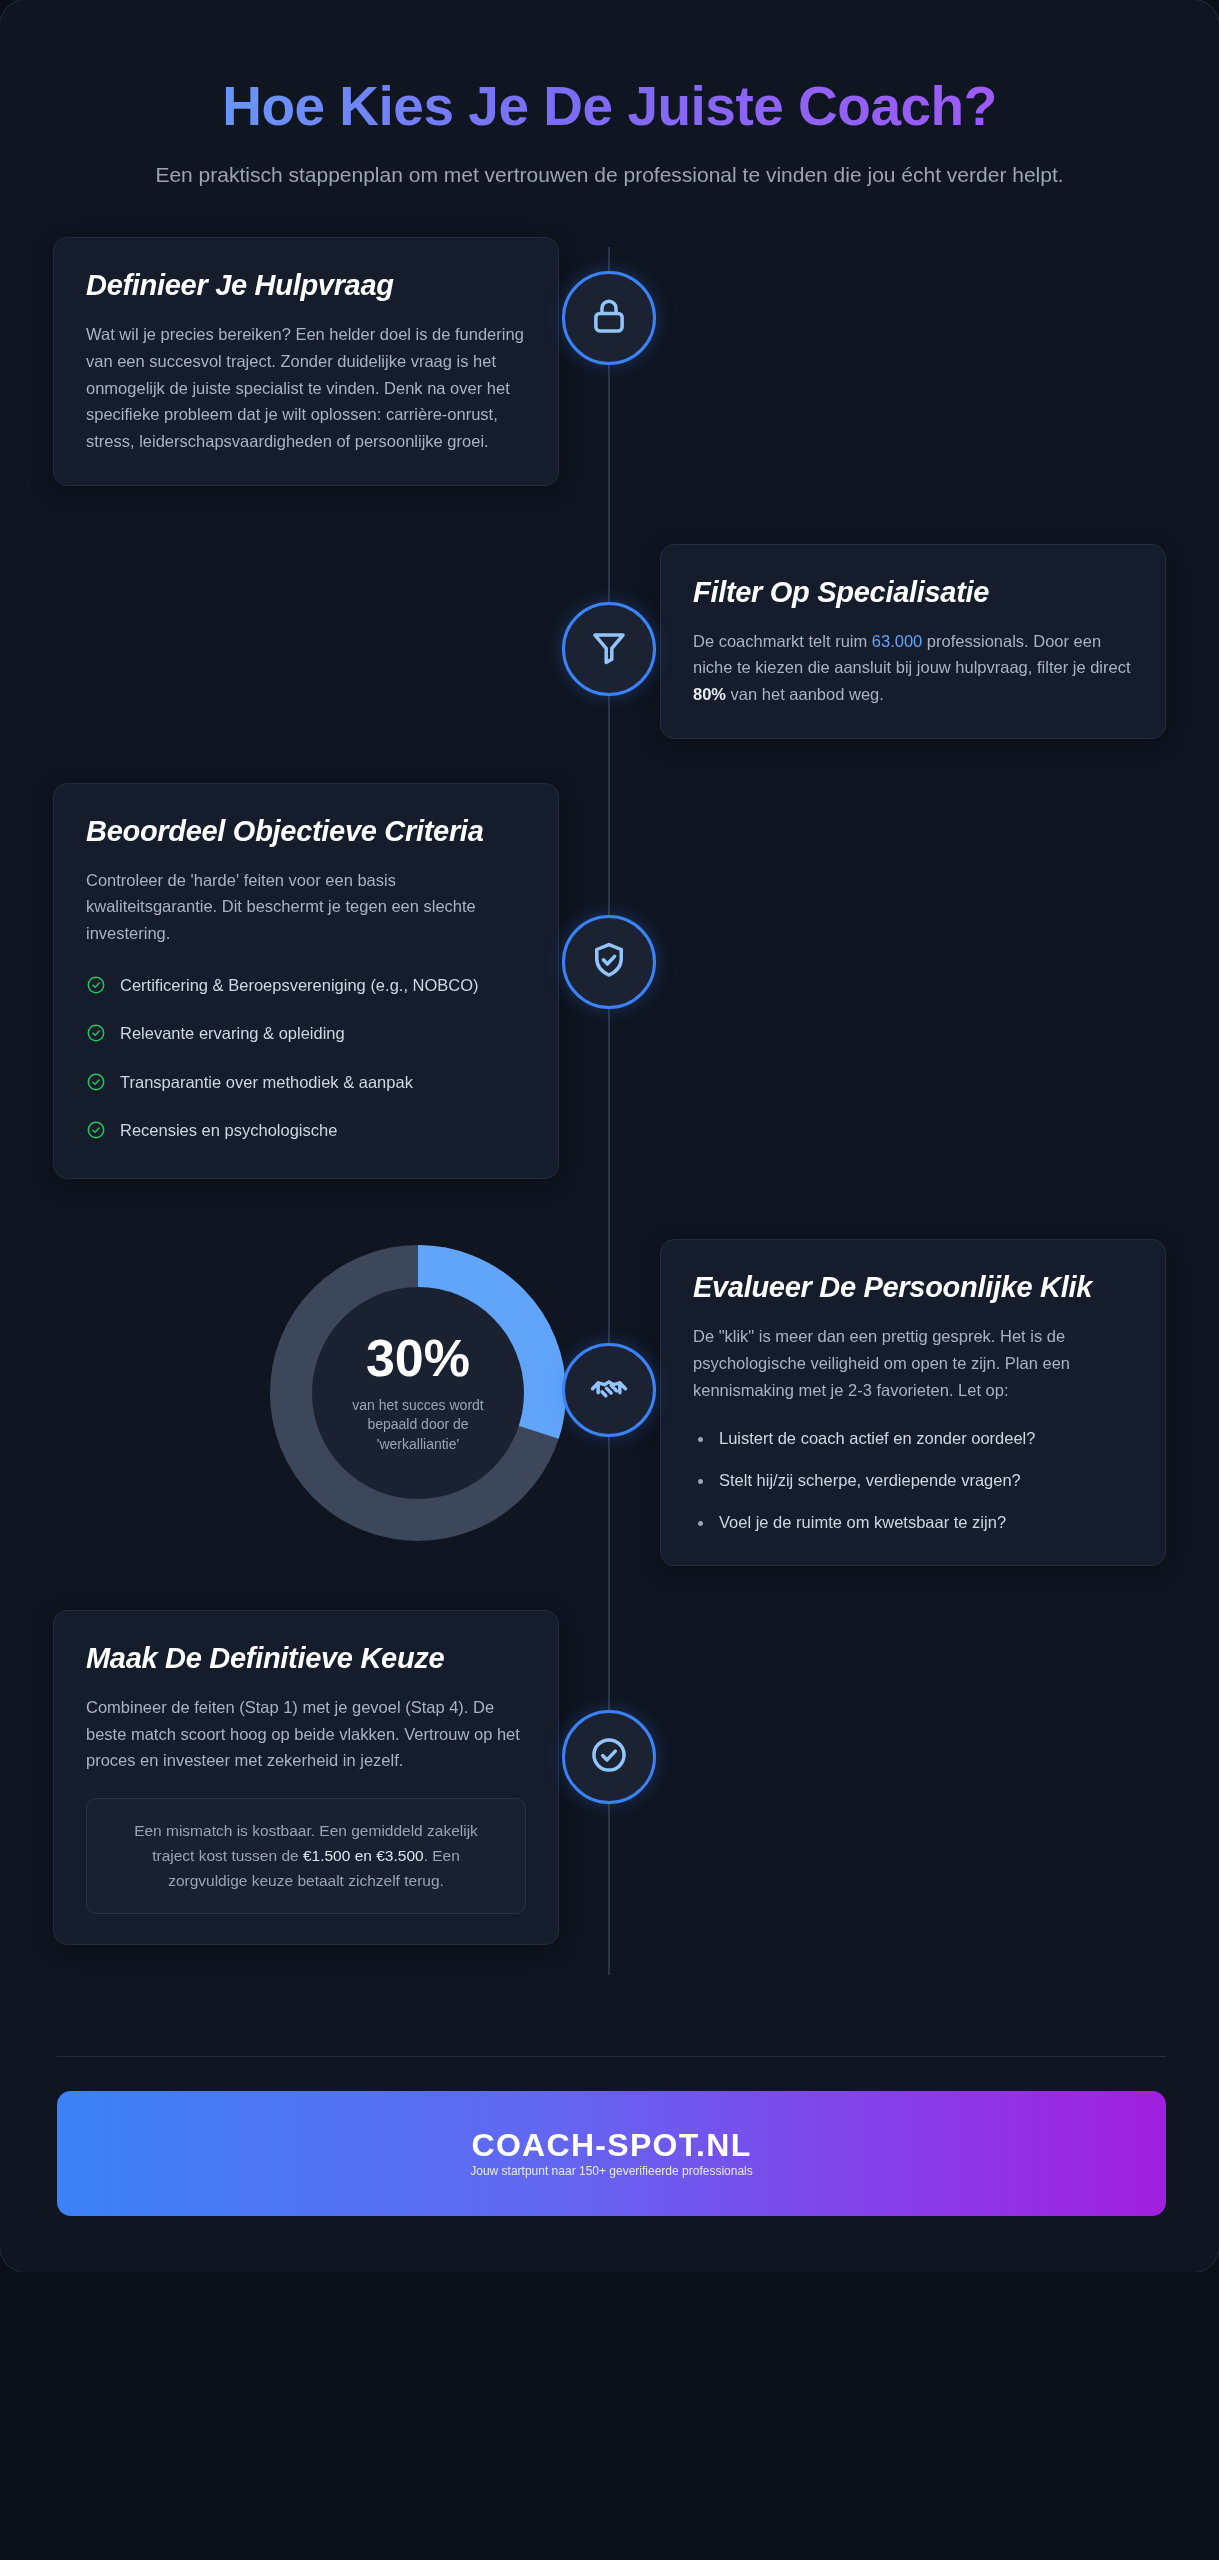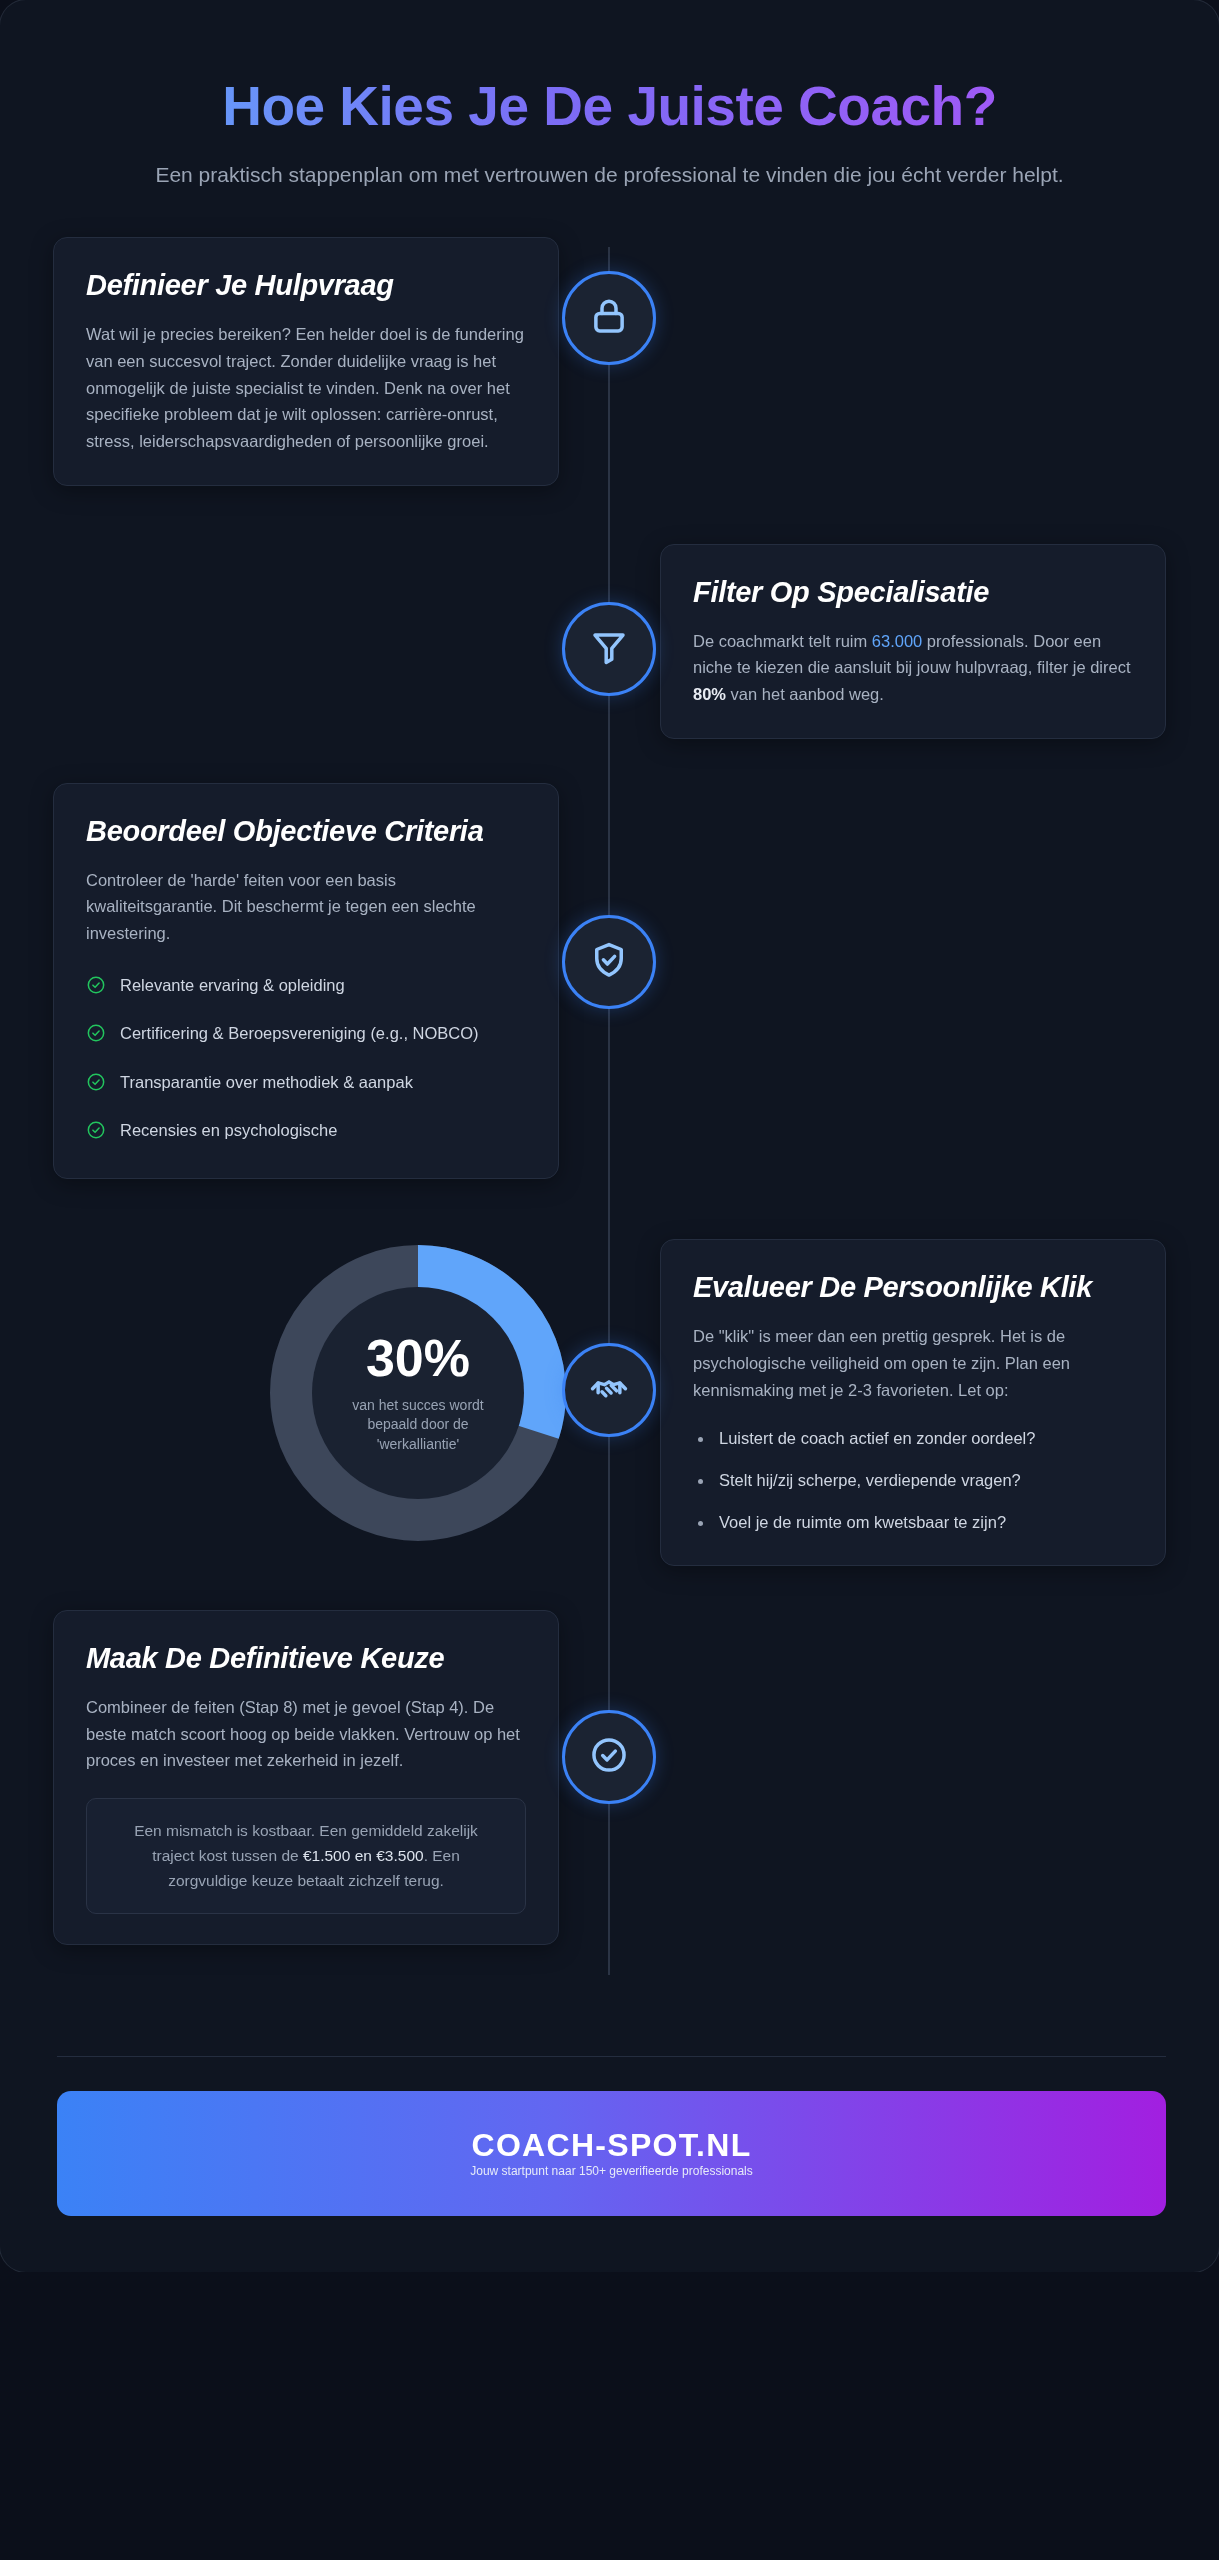--- a/index.html
+++ b/index.html
@@ -293,28 +293,28 @@
       </div>
       <div class="step-card">
         <h2 class="card-title">Beoordeel Objectieve Criteria</h2>
         <p class="card-body">Controleer de 'harde' feiten voor een basis kwaliteitsgarantie. Dit beschermt je tegen een slechte investering.</p>
         <ul class="check-list">
           <li>
             <span class="check-icon"><svg viewBox="0 0 24 24">
                   <circle cx="12" cy="12" r="9.2"></circle>
                   <path d="M8.3 12.2l2.6 2.6 4.8-5.2"></path>
                 </svg></span>
-            <span>Relevante ervaring &amp; opleiding</span>
+            <span>Certificering &amp; Beroepsvereniging (e.g., NOBCO)</span>
           </li>
           <li>
             <span class="check-icon"><svg viewBox="0 0 24 24">
                   <circle cx="12" cy="12" r="9.2"></circle>
                   <path d="M8.3 12.2l2.6 2.6 4.8-5.2"></path>
                 </svg></span>
-            <span>Certificering &amp; Beroepsvereniging (e.g., NOBCO)</span>
+            <span>Relevante ervaring &amp; opleiding</span>
           </li>
           <li>
             <span class="check-icon"><svg viewBox="0 0 24 24">
                   <circle cx="12" cy="12" r="9.2"></circle>
                   <path d="M8.3 12.2l2.6 2.6 4.8-5.2"></path>
                 </svg></span>
             <span>Transparantie over methodiek &amp; aanpak</span>
           </li>
           <li>
             <span class="check-icon"><svg viewBox="0 0 24 24">
@@ -365,21 +365,21 @@
       <div class="node" style="top:100px;">
         <span>
           <svg viewBox="0 0 24 24">
               <circle cx="12" cy="12" r="8.6"></circle>
               <path d="M8.4 12.3l2.5 2.5 4.7-5"></path>
             </svg>
         </span>
       </div>
       <div class="step-card">
         <h2 class="card-title">Maak De Definitieve Keuze</h2>
-        <p class="card-body">Combineer de feiten (Stap 8) met je gevoel (Stap 4). De beste match scoort hoog op beide vlakken. Vertrouw op het proces en investeer met zekerheid in jezelf.</p>
+        <p class="card-body">Combineer de feiten (Stap 1) met je gevoel (Stap 4). De beste match scoort hoog op beide vlakken. Vertrouw op het proces en investeer met zekerheid in jezelf.</p>
         <div class="muted-box">
           <span>Een mismatch is kostbaar. Een gemiddeld zakelijk traject kost tussen de </span><b>€1.500 en €3.500</b><span>. Een zorgvuldige keuze betaalt zichzelf terug.</span>
         </div>
       </div>
     </div>
   </div>
 
   <div class="footer">
     <div class="divider"></div>
     <div class="cta">

